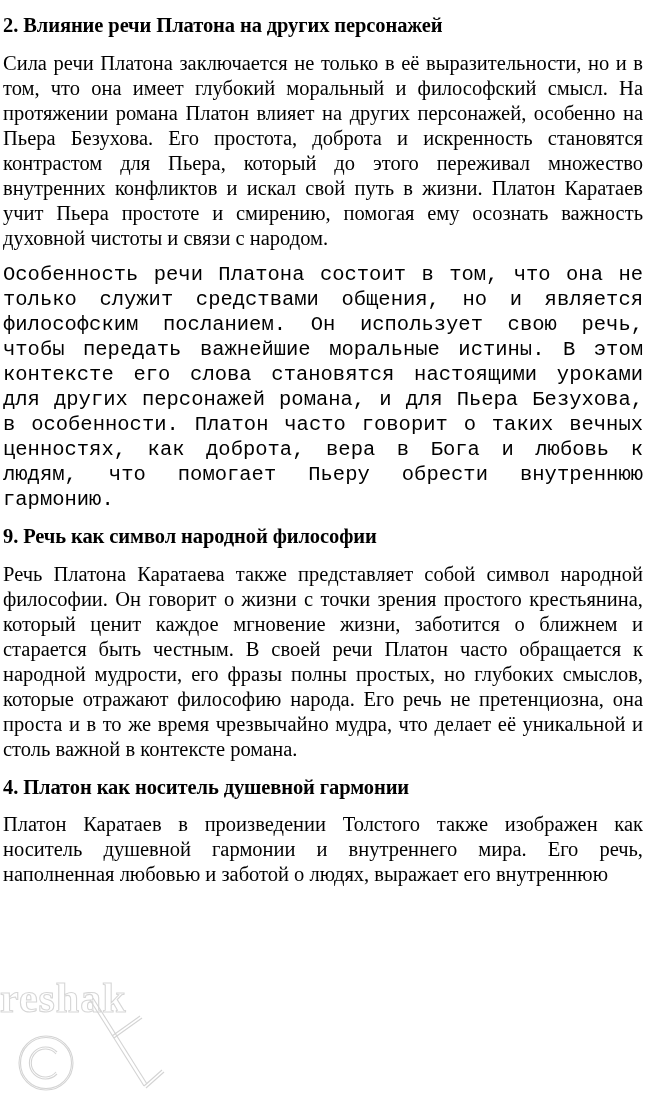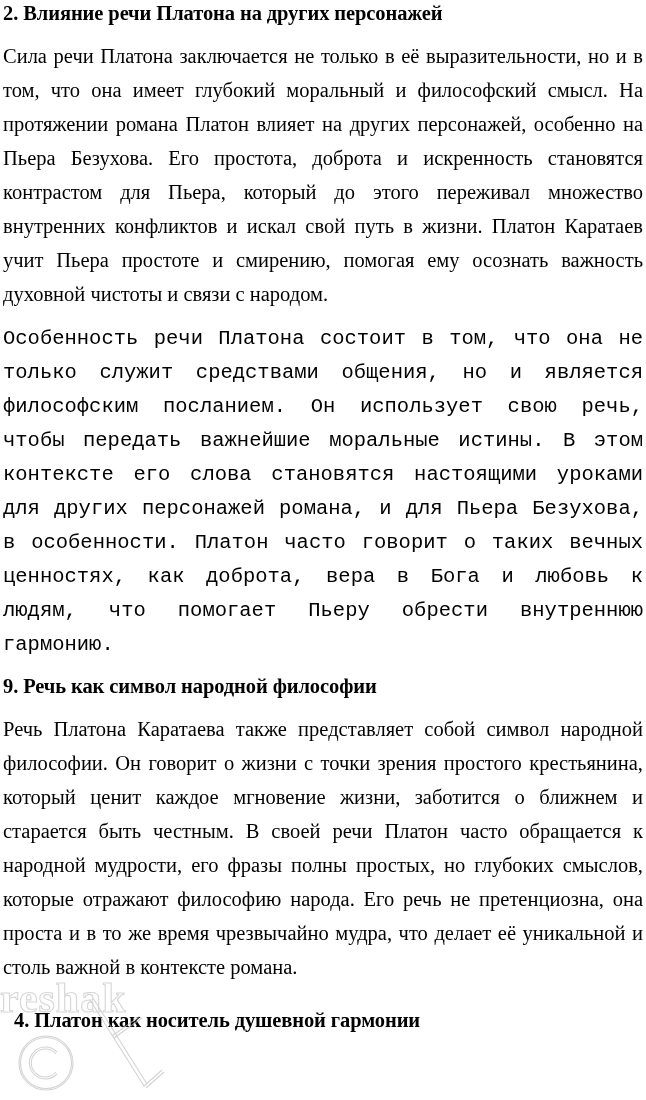--- a/index.html
+++ b/index.html
@@ -42,28 +42,28 @@
   .heading {
     font-weight: bold;
     font-size: 20.5px;
     line-height: 26px;
     letter-spacing: -0.1px;
     text-align: left;
     white-space: nowrap;
     position: relative;
     z-index: 2;
   }
-  #h-sec2 { margin: 0 0 0 0; padding-top: 0; }
+  #h-sec2 { margin: 0 0 0 0; padding-top: 12px; }
   #h-sec3 { margin: 0; padding-top: 11px; }
-  #h-sec4 { margin: 11px; padding-top: 12px; }
+  #h-sec4 { margin: 0; padding-top: 12px; }
 
   
   .para {
     font-size: 20.5px;
-    line-height: 34px;
+    line-height: 25px;
     text-align: justify;
     text-justify: inter-word;
     margin: 0;
     position: relative;
     z-index: 2;
     word-spacing: 0px;
   }
   .para.first-after-heading { padding-top: 13px; }
   .para.follow { padding-top: 11px; font-family: Liberation Mono, monospace; }
 
@@ -101,14 +101,15 @@
   <p class="para first-after-heading">Сила речи Платона заключается не только в её выразительности, но и в том, что она имеет глубокий моральный и философский смысл. На протяжении романа Платон влияет на других персонажей, особенно на Пьера Безухова. Его простота, доброта и искренность становятся контрастом для Пьера, который до этого переживал множество внутренних конфликтов и искал свой путь в жизни. Платон Каратаев учит Пьера простоте и смирению, помогая ему осознать важность духовной чистоты и связи с народом.</p>
 
   <p class="para follow">Особенность речи Платона состоит в том, что она не только служит средствами общения, но и является философским посланием. Он использует свою речь, чтобы передать важнейшие моральные истины. В этом контексте его слова становятся настоящими уроками для других персонажей романа, и для Пьера Безухова, в особенности. Платон часто говорит о таких вечных ценностях, как доброта, вера в Бога и любовь к людям, что помогает Пьеру обрести внутреннюю гармонию.</p>
 
   <h2 class="heading" id="h-sec3">9. Речь как символ народной философии</h2>
 
   <p class="para first-after-heading">Речь Платона Каратаева также представляет собой символ народной философии. Он говорит о жизни с точки зрения простого крестьянина, который ценит каждое мгновение жизни, заботится о ближнем и старается быть честным. В своей речи Платон часто обращается к народной мудрости, его фразы полны простых, но глубоких смыслов, которые отражают философию народа. Его речь не претенциозна, она проста и в то же время чрезвычайно мудра, что делает её уникальной и столь важной в контексте романа.</p>
 
   <h2 class="heading" id="h-sec4">4. Платон как носитель душевной гармонии</h2>
 
+  <p class="para" id="p-sec4-1">Платон Каратаев в произведении Толстого также изображен как носитель душевной гармонии и внутреннего мира. Его речь, наполненная любовью и заботой о людях, выражает его внутреннюю</p>
 
 </div>
 
 </body></html>

